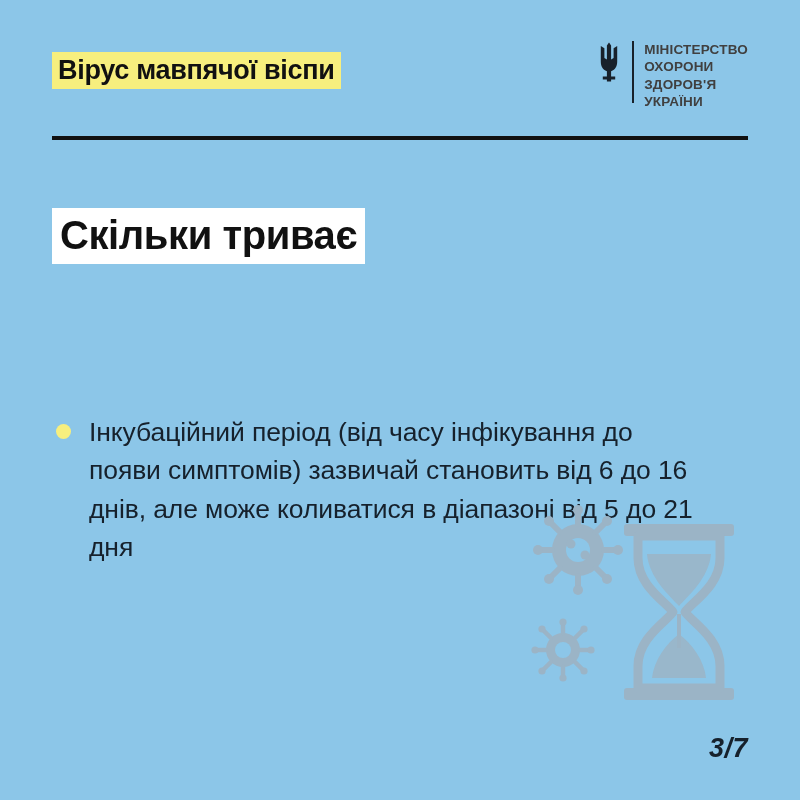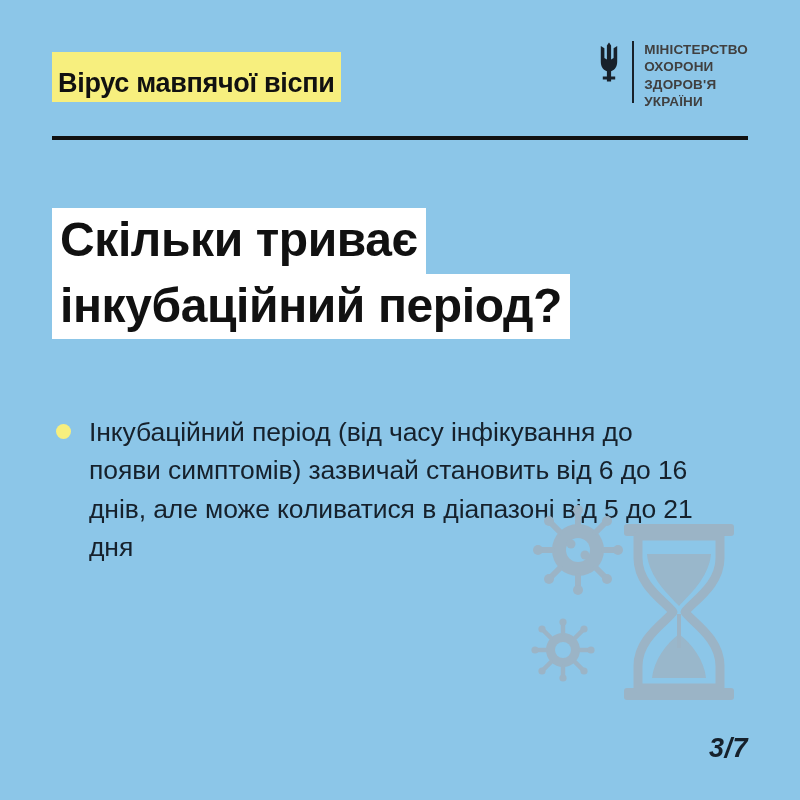--- a/index.html
+++ b/index.html
@@ -29,21 +29,21 @@
     right: 52px;
     height: 90px;
   }
   .series-title {
     display: inline-block;
     background: #f7ef7e;
     color: #111;
     font-size: 27px;
     font-weight: bold;
     letter-spacing: -0.3px;
-    padding: 17px 6px 5px 6px;
+    padding: 4px 6px 5px 6px;
     line-height: 1.05;
     margin-top: 12px;
   }
   .logo {
     position: absolute;
     top: 0;
     right: 0;
     display: flex;
     align-items: flex-start;
     gap: 10px;
@@ -84,21 +84,21 @@
   .question {
     position: absolute;
     top: 208px;
     left: 52px;
     right: 52px;
   }
   .question-line {
     display: inline-block;
     background: #ffffff;
     color: #111;
-    font-size: 48px;
+    font-size: 40px;
     font-weight: bold;
     line-height: 1.16;
     padding: 4px 8px 6px 8px;
     letter-spacing: -0.4px;
   }
 
   
   .bullets {
     position: absolute;
     top: 368px;
@@ -173,21 +173,20 @@
         <div>здоров'я</div>
         <div>України</div>
       </div>
     </div>
   </div>
 
   <div class="rule"></div>
 
   <div class="question">
     <div><span class="question-line">Скільки триває</span></div>
-    <div><span class="question-line">інкубаційний період?</span></div>
   </div>
 
   <div class="bullets">
     <div class="bullet-row">
       <div class="bullet-dot"></div>
       <div class="bullet-text">Інкубаційний період (від часу інфікування до появи симптомів) зазвичай становить від 6 до 16 днів, але може коливатися в діапазоні від 5 до 21 дня</div>
     </div>
   </div>
 
   <div class="art">

